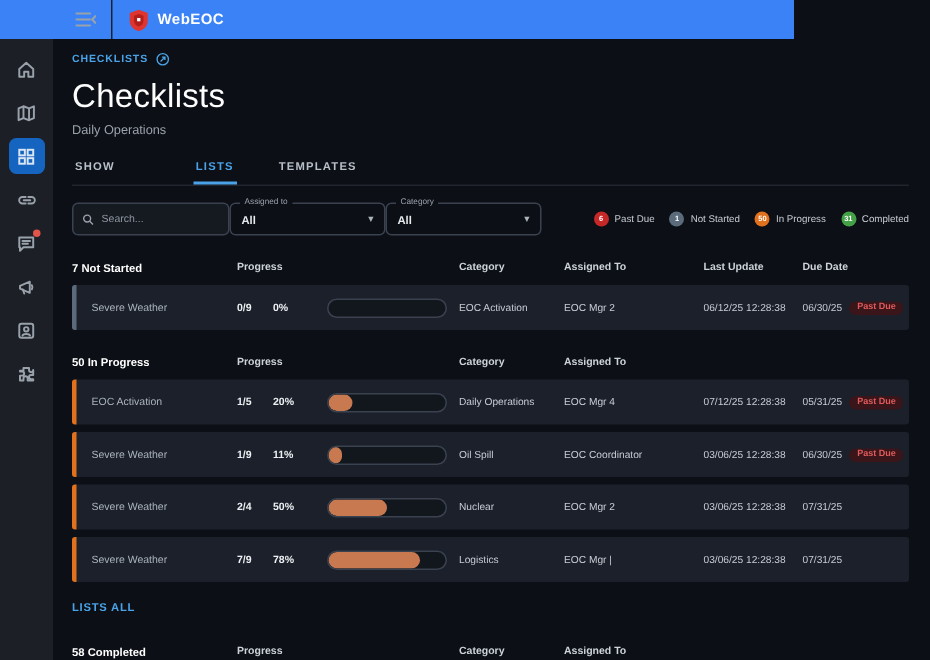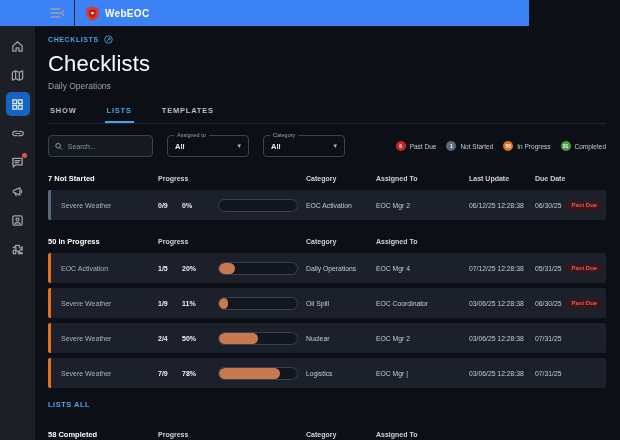--- a/index.html
+++ b/index.html
@@ -28,31 +28,31 @@
   .content { position:absolute; top:26px; left:35px; width:585px; height:414px; padding:7px 14px 0 13px; }
 
   .breadcrumb { display:flex; align-items:center; gap:5px; color:#4aa3e8; font-size:7px;
                 font-weight:bold; letter-spacing:.6px; margin-top:2px; cursor:pointer; }
   .page-title { font-size:22px; font-weight:normal; color:#fdfdfd; margin-top:7px; letter-spacing:.2px; }
   .page-subtitle { font-size:8.5px; color:#9aa2ac; margin-top:4px; }
 
   .tabs { display:flex; gap:26px; margin-top:10px; border-bottom:1px solid #20252e; }
   .tab { font-size:7.5px; font-weight:bold; letter-spacing:.8px; color:#b7bfc8; padding:5px 2px 6px;
          cursor:pointer; border-bottom:2px solid transparent; }
-  .tab.active { color:#4aa3e8; border-bottom-color:#4aa3e8; }
+  .tab.active { color:#4aa3e8; border-bottom-color:#4aa3e8;margin-left:24px; }
 
   
   .filter-row { display:flex; align-items:center; margin-top:11px; }
   .searchbox { width:105px; height:22px; background:#151a21; border:1px solid #3a4250; border-radius:4px;
                display:flex; align-items:center; padding:0 6px; gap:5px; }
   .searchbox input { background:transparent; border:none; outline:none; color:#cfd4da; font-size:7px;
                      width:100%; font-family:"Liberation Sans", sans-serif; }
   .searchbox input::placeholder { color:#8e96a0; }
-  .select { position:relative; width:82px; height:22px; border:1px solid #3a4250; border-radius:4px;
-            margin-left:14px; display:flex; align-items:center; justify-content:space-between;
+  .select { position:relative; width:104px; height:22px; border:1px solid #3a4250; border-radius:4px;
+            display:flex; align-items:center; justify-content:space-between;
             padding:0 7px; cursor:pointer; }
   .select .flabel { position:absolute; top:-4px; left:6px; font-size:5.5px; color:#9aa2ac;
                     background:#0c0f15; padding:0 3px; }
   .select .val { font-size:7.5px; font-weight:bold; color:#e6e9ed; }
   .select .caret { color:#aeb5be; font-size:7px; }
 
   .legend { display:flex; align-items:center; gap:10px; margin-left:auto; }
   .legend-item { display:flex; align-items:center; gap:4px; }
   .legend-dot { width:10px; height:10px; border-radius:50%; color:#fff; font-size:5px; font-weight:bold;
                 display:flex; align-items:center; justify-content:center; }

